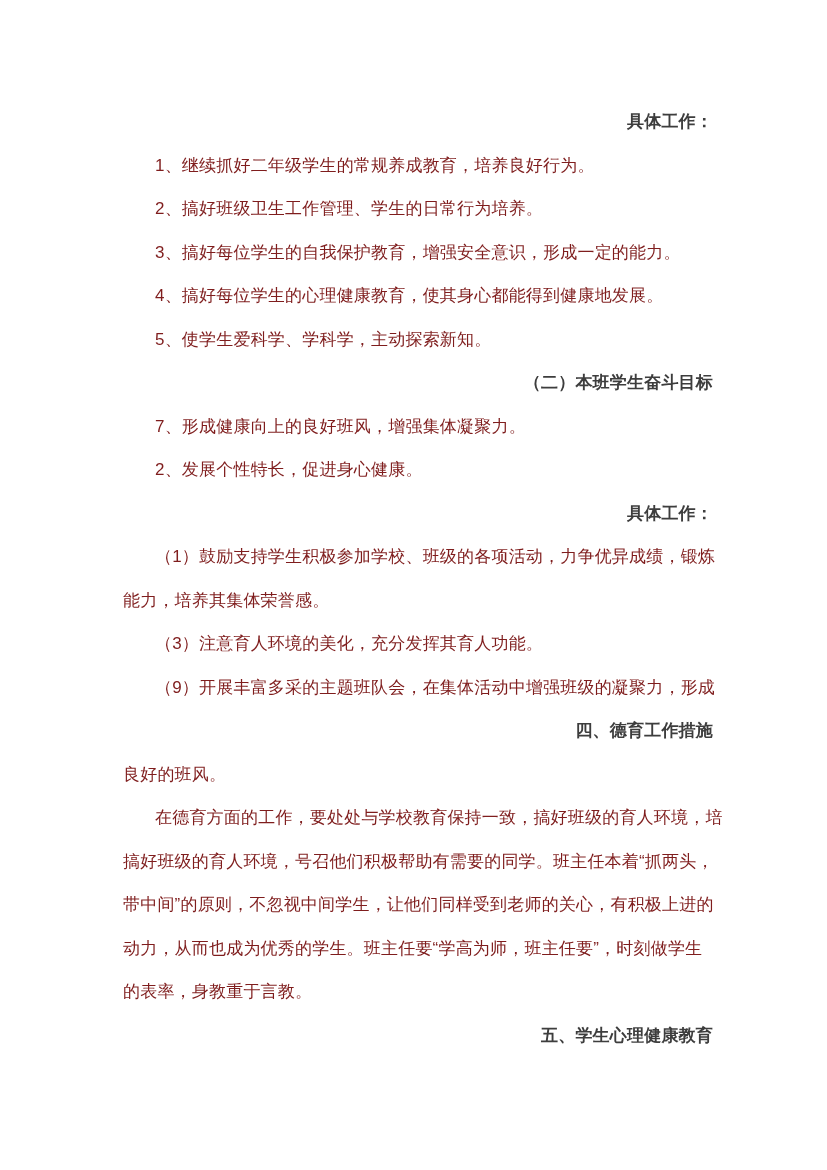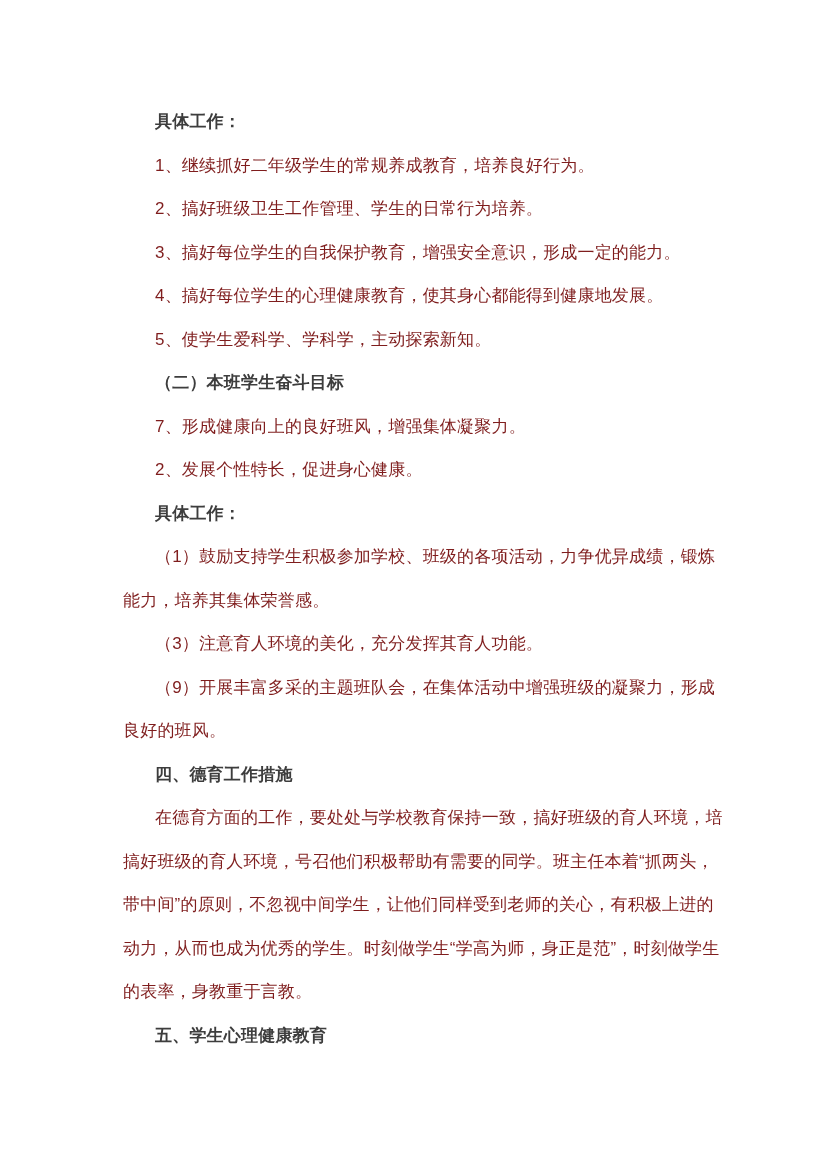--- a/index.html
+++ b/index.html
@@ -28,20 +28,21 @@
     color: #7f1d1d;
     white-space: nowrap;
     letter-spacing: 0.2px;
   }
   .indent {
     padding-left: 32px;
   }
   .bold {
     font-weight: bold;
     color: #3d3d3d;
+    text-align: right;
   }
 </style>
 </head>
 <body>
 
 <div class="page">
   <div class="content">
     <div class="line bold indent">具体工作：</div>
     <div class="line indent">1、继续抓好二年级学生的常规养成教育，培养良好行为。</div>
     <div class="line indent">2、搞好班级卫生工作管理、学生的日常行为培养。</div>
@@ -49,22 +50,22 @@
     <div class="line indent">4、搞好每位学生的心理健康教育，使其身心都能得到健康地发展。</div>
     <div class="line indent">5、使学生爱科学、学科学，主动探索新知。</div>
     <div class="line bold indent">（二）本班学生奋斗目标</div>
     <div class="line indent">7、形成健康向上的良好班风，增强集体凝聚力。</div>
     <div class="line indent">2、发展个性特长，促进身心健康。</div>
     <div class="line bold indent">具体工作：</div>
     <div class="line indent">（1）鼓励支持学生积极参加学校、班级的各项活动，力争优异成绩，锻炼</div>
     <div class="line">能力，培养其集体荣誉感。</div>
     <div class="line indent">（3）注意育人环境的美化，充分发挥其育人功能。</div>
     <div class="line indent">（9）开展丰富多采的主题班队会，在集体活动中增强班级的凝聚力，形成</div>
+    <div class="line bold indent">四、德育工作措施</div>
     <div class="line">良好的班风。</div>
-    <div class="line bold indent">四、德育工作措施</div>
     <div class="line indent">在德育方面的工作，要处处与学校教育保持一致，搞好班级的育人环境，培</div>
     <div class="line">搞好班级的育人环境，号召他们积极帮助有需要的同学。班主任本着“抓两头，</div>
     <div class="line">带中间”的原则，不忽视中间学生，让他们同样受到老师的关心，有积极上进的</div>
-    <div class="line">动力，从而也成为优秀的学生。时刻做学生“学高为师，身正是范”，时刻做学生</div>
+    <div class="line">动力，从而也成为优秀的学生。班主任要“学高为师，班主任要”，时刻做学生</div>
     <div class="line">的表率，身教重于言教。</div>
     <div class="line bold indent">五、学生心理健康教育</div>
   </div>
 </div>
 
 </body></html>

